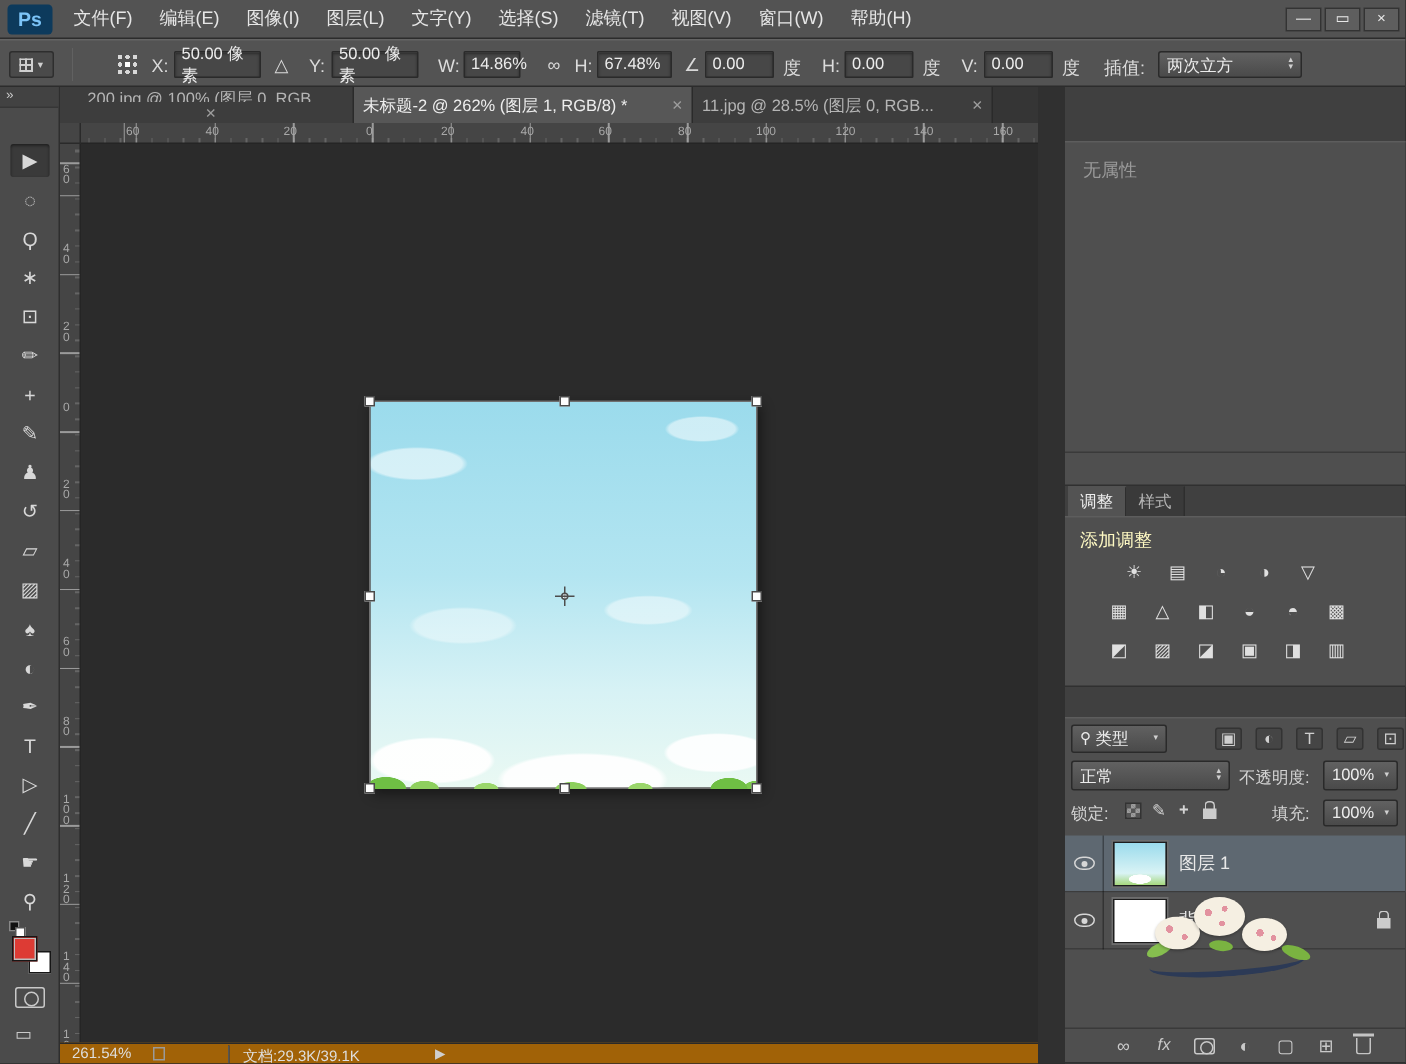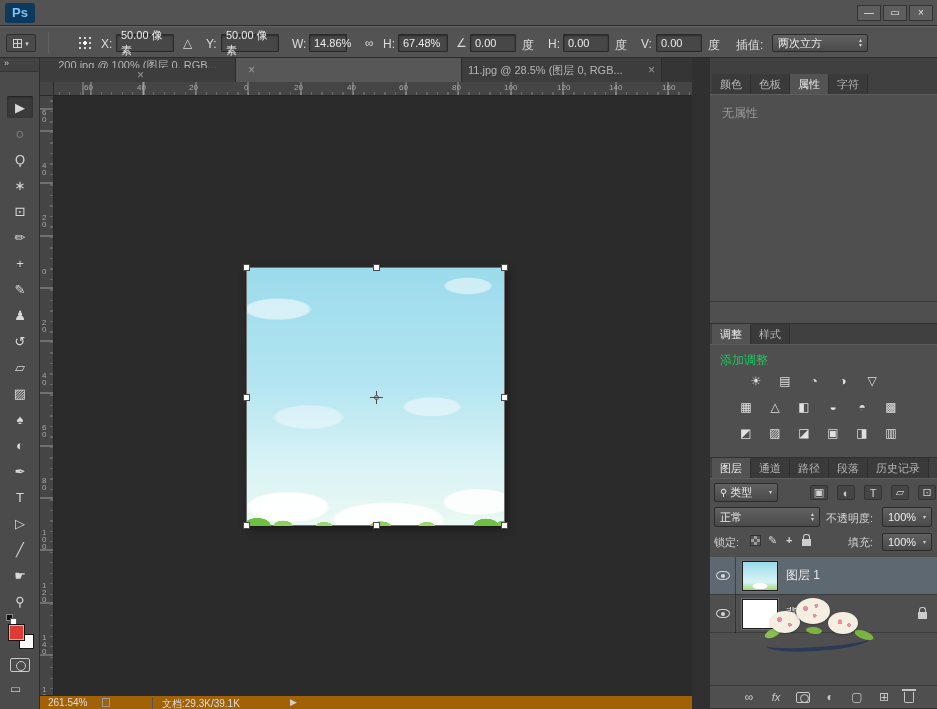--- a/index.html
+++ b/index.html
@@ -105,21 +105,21 @@
   .dock { position:absolute; left:710px; top:58px; width:227px; height:651px; background:#404040; }
   .ptab-row { position:absolute; left:2px; height:20px; display:flex; }
   .panel-tab { height:20px; padding:0 8px; font-size:11px; color:#b5b5b5; background:#3a3a3a; border-right:1px solid #2e2e2e; border-top:1px solid #5a5a5a00; display:flex; align-items:center; white-space:nowrap; }
   .panel-tab.active { background:#535353; color:#ededed; }
   .panel-body { position:absolute; left:0; width:254px; background:#4f4f4f; border-top:1px solid #5d5d5d; border-bottom:1px solid #303030; }
   .empty-text { position:absolute; left:12px; top:10px; font-size:12px; color:#9a9a9a; }
   .pfooter { position:absolute; left:0; right:0; bottom:0; height:22px; border-top:1px solid #3a3a3a; }
   .trash { position:relative; width:10px; height:11px; border:1px solid #c4c4c4; border-top:none; border-radius:0 0 2px 2px; }
   .trash::before { content:""; position:absolute; left:-3px; top:-3px; width:14px; height:2px; background:#c4c4c4; }
   .trash-right { position:absolute; right:10px; bottom:5px; }
-  .adj-title { position:absolute; left:10px; top:7px; font-size:12px; color:#22c55e;text-align:right; }
+  .adj-title { position:absolute; left:10px; top:7px; font-size:12px; color:#fef9c3;text-align:right; }
   .adj-row { position:absolute; display:flex; gap:9px; }
   .adj-ico { width:20px; height:16px; color:#e0e0e0; font-size:12px; display:flex; align-items:center; justify-content:center; }
 
   .lp-row { position:absolute; left:0; width:227px; }
   .filter-combo { position:absolute; left:4px; top:0; width:64px; height:19px; }
   .flt-icons { position:absolute; top:2px; display:flex; gap:9px; }
   .flt-ico { width:18px; height:15px; color:#cfcfcf; font-size:11px; display:flex; align-items:center; justify-content:center; background:#454545; border:1px solid #333; border-radius:2px; }
   .small-lbl { font-size:11px; color:#d4d4d4; }
   .checker { width:11px; height:11px; background-image:linear-gradient(45deg,#9c9c9c 25%,transparent 25%,transparent 75%,#9c9c9c 75%),linear-gradient(45deg,#9c9c9c 25%,#555 25%,#555 75%,#9c9c9c 75%); background-size:6px 6px; background-position:0 0,3px 3px; border:1px solid #333; }
   .lockico { position:relative; width:9px; height:7px; background:#cccccc; margin-top:5px; }
@@ -159,20 +159,32 @@
   .sb-doc { position:absolute; left:122px; top:1px; font-size:10px; color:#dedede; }
   .sb-arrow { position:absolute; left:250px; top:1px; font-size:9px; color:#cfcfcf; }
 </style>
 </head>
 <body>
 
 <div class="app">
 
   <header class="menubar">
     <div class="logo">Ps</div>
+    <nav class="menus">
+      <span class="menu-item">文件(F)</span>
+      <span class="menu-item">编辑(E)</span>
+      <span class="menu-item">图像(I)</span>
+      <span class="menu-item">图层(L)</span>
+      <span class="menu-item">文字(Y)</span>
+      <span class="menu-item">选择(S)</span>
+      <span class="menu-item">滤镜(T)</span>
+      <span class="menu-item">视图(V)</span>
+      <span class="menu-item">窗口(W)</span>
+      <span class="menu-item">帮助(H)</span>
+    </nav>
     <div class="win-controls">
       <span class="win-btn">—</span>
       <span class="win-btn">▭</span>
       <span class="win-btn">×</span>
     </div>
   </header>
 
   <div class="optionsbar">
     <div class="preset-box">
       <span class="mini-grid"></span>
@@ -247,20 +259,21 @@
     <div class="qmask"></div>
     <div class="screen-ico">▭</div>
   </aside>
 
   <div class="tabbar">
     <div class="doc-tab" style="width:196px;flex-direction:column;">
       <span class="tab-label">200.jpg @ 100% (图层 0, RGB...</span>
       <span class="tab-close">×</span>
     </div>
     <div class="doc-tab active" style="width:226px;">
+      <span class="tab-label">未标题-2 @ 262% (图层 1, RGB/8) *</span>
       <span class="tab-close">×</span>
     </div>
     <div class="doc-tab" style="width:200px;">
       <span class="tab-label">11.jpg @ 28.5% (图层 0, RGB...</span>
       <span class="tab-close">×</span>
     </div>
   </div>
 
   <div class="ruler-corner"></div>
   <div class="hruler">
@@ -306,26 +319,20 @@
       <div class="center-point">
         <span class="center-dot"></span>
       </div>
     </div>
   </div>
 
   <div class="dock-gap"></div>
 
   <aside class="dock">
 
-    <div class="ptab-row" style="top:16px;">
-      <div class="panel-tab">颜色</div>
-      <div class="panel-tab">色板</div>
-      <div class="panel-tab active">属性</div>
-      <div class="panel-tab">字符</div>
-    </div>
 
     <div class="panel-body" style="top:36px; height:230px;">
       <span class="empty-text">无属性</span>
       <div class="pfooter">
         <div class="trash trash-right"></div>
       </div>
     </div>
 
     <div class="ptab-row" style="top:266px;">
       <div class="panel-tab active">调整</div>
@@ -352,27 +359,20 @@
       <div class="adj-row" style="left:26px; top:80px;">
         <span class="adj-ico">◩</span>
         <span class="adj-ico">▨</span>
         <span class="adj-ico">◪</span>
         <span class="adj-ico">▣</span>
         <span class="adj-ico">◨</span>
         <span class="adj-ico">▥</span>
       </div>
     </div>
 
-    <div class="ptab-row" style="top:400px;">
-      <div class="panel-tab active">图层</div>
-      <div class="panel-tab">通道</div>
-      <div class="panel-tab">路径</div>
-      <div class="panel-tab">段落</div>
-      <div class="panel-tab">历史记录</div>
-    </div>
 
     <div class="panel-body" style="top:420px; height:231px;">
 
       <div class="lp-row" style="top:4px; height:20px;">
         <div class="select filter-combo">
           <span style="font-size:10px;">⚲</span>
           <span style="margin-left:3px;">类型</span>
           <span class="ddarrows">
               <span>▾</span>
             </span>

